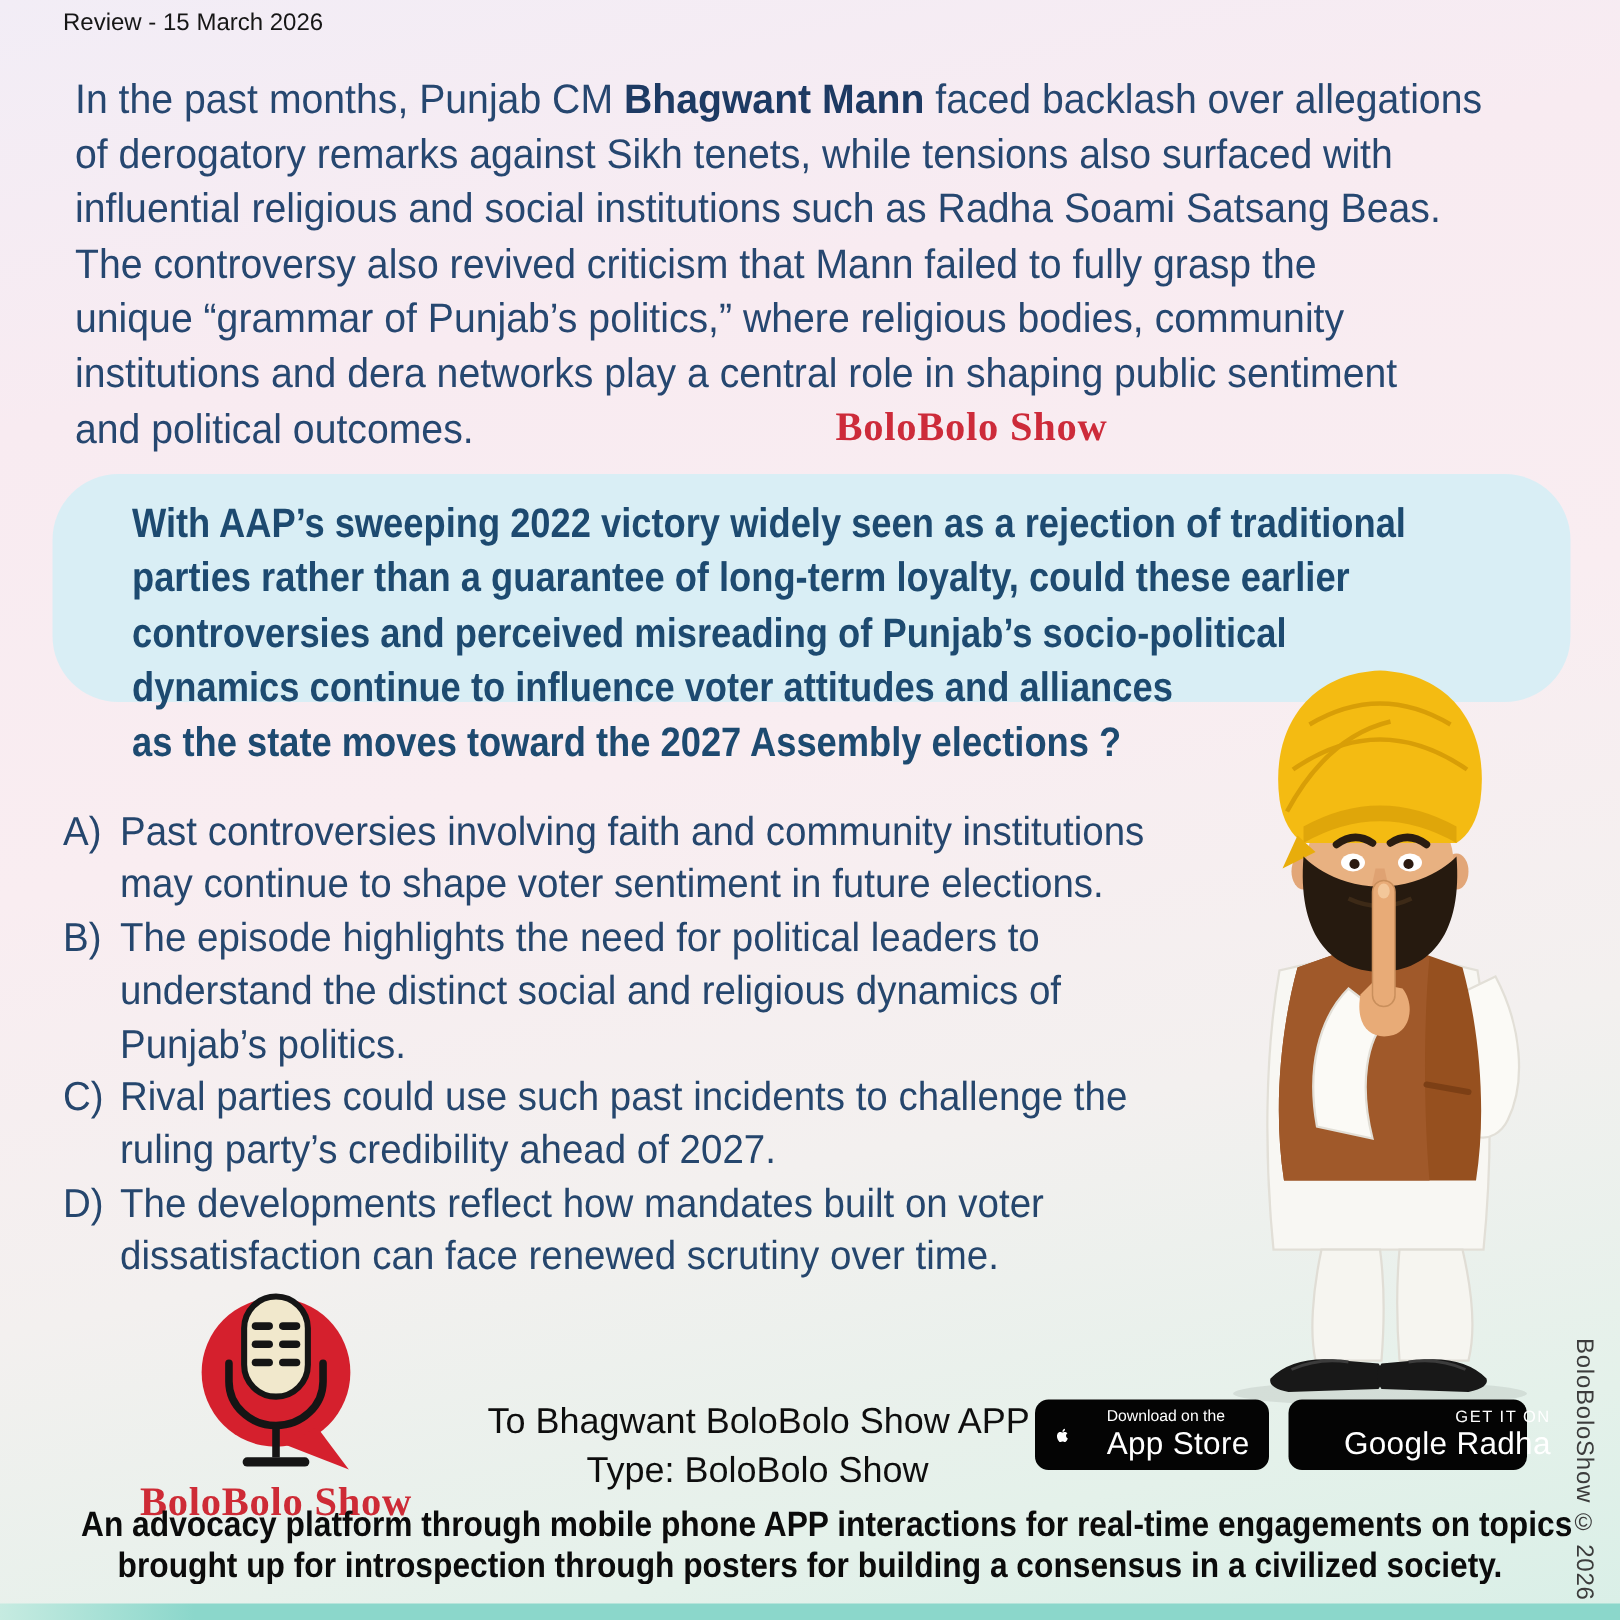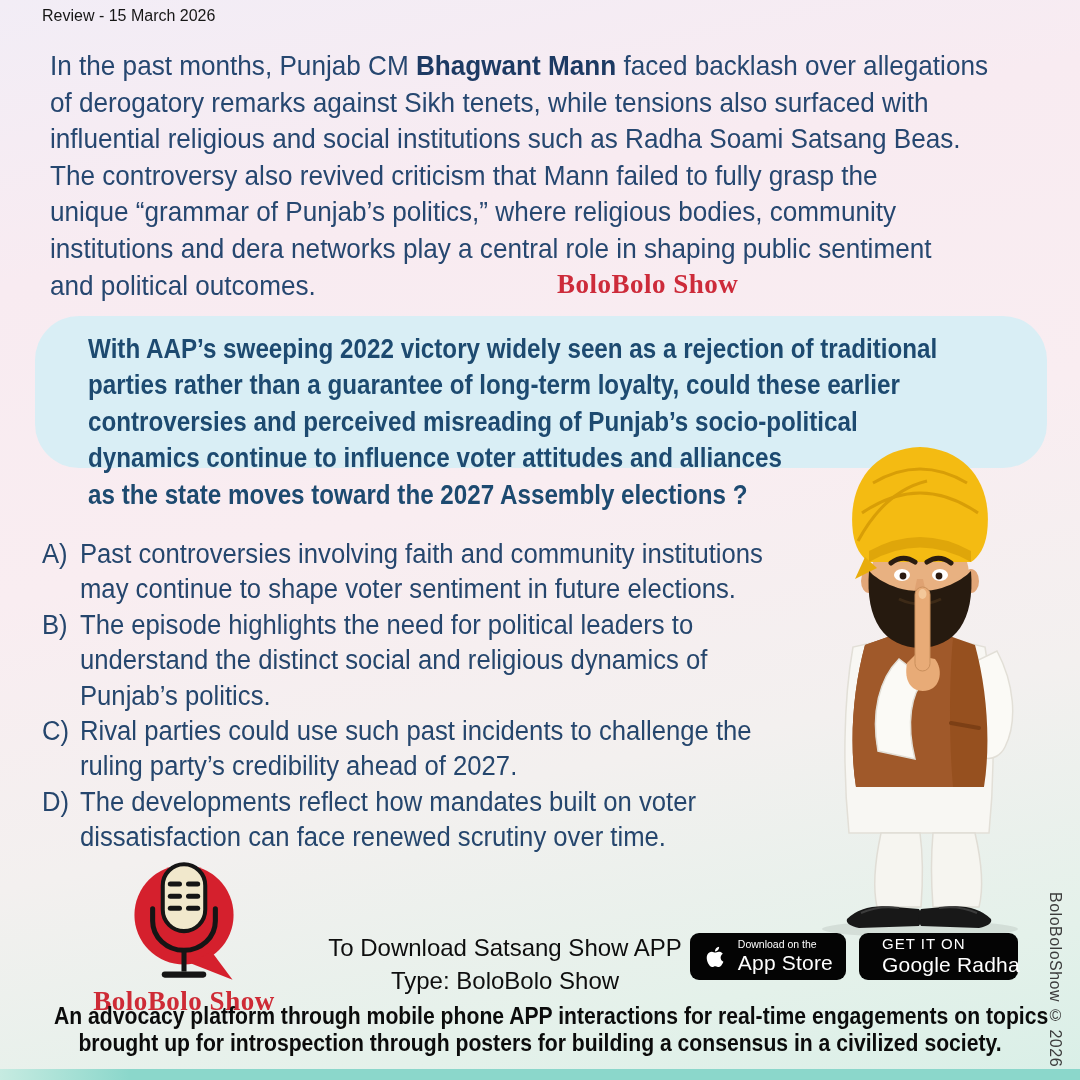--- a/index.html
+++ b/index.html
@@ -23,25 +23,25 @@
          transform:scaleX(.95);transform-origin:left top;}
   .opt{display:flex;}
   .opt .lab{flex:0 0 40px;}
   .opt .ln{white-space:nowrap;}
   .figure{position:absolute;left:803px;top:441px;width:232px;height:500px;}
   .logo{position:absolute;left:86px;top:856px;width:196px;text-align:center;}
   .logo svg{display:block;margin:0 auto;}
   .logo-text{margin-top:-2px;font-family:"Liberation Serif",serif;font-weight:700;font-size:27px;color:#ce2b36;letter-spacing:.5px;}
   .download{position:absolute;left:325px;top:931px;width:360px;text-align:center;color:#0e0e0e;font-size:24px;line-height:33px;}
   .download .ln{white-space:nowrap;}
-  .badge{position:absolute;display:flex;align-items:center;gap:10px;background:#040404;color:#fff;
+  .badge{position:absolute;display:flex;align-items:center;gap:24px;background:#040404;color:#fff;
          border-radius:9px;padding:5px 13px;height:47px;box-sizing:border-box;}
   .badge .txt{display:flex;flex-direction:column;line-height:1.12;text-align:left;}
   .badge .small{font-size:10.5px;}
-  .badge .gp-small{font-size:15px;letter-spacing:1px;}
+  .badge .gp-small{font-size:11px;letter-spacing:1px;text-align:right;}
   .badge .big{font-size:21px;font-weight:400;letter-spacing:.2px;white-space:nowrap;}
   #appstore{left:690px;top:933px;width:156px;}
   #gplay{left:859px;top:933px;width:159px;}
   .tagline{position:absolute;left:0;top:1003px;width:1080px;text-align:center;font-weight:700;
          font-size:23.5px;line-height:27px;color:#0b0b0b;transform:scaleX(.9);transform-origin:center top;}
   .tagline .ln{white-space:nowrap;}
   .disclaimer{position:absolute;right:60px;top:1051px;font-size:16.5px;color:#9d3333;margin-top:48px;}
   .vertical-copy{position:absolute;left:1046px;top:892px;height:195px;writing-mode:vertical-rl;
          font-size:16px;color:#3c3c3c;letter-spacing:.5px;}
   .teal-bar{position:absolute;left:0;top:1069px;width:1080px;height:11px;
@@ -171,21 +171,21 @@
       <rect x="69" y="49" width="14" height="5" rx="2.5" fill="#151515"></rect>
       <rect x="87" y="49" width="14" height="5" rx="2.5" fill="#151515"></rect>
       <path d="M54,52 v12 a31,29 0 0 0 62,0 v-12" fill="none" stroke="#151515" stroke-width="5" stroke-linecap="round"></path>
       <line x1="85" y1="94" x2="85" y2="114" stroke="#151515" stroke-width="5"></line>
       <line x1="66" y1="117" x2="104" y2="117" stroke="#151515" stroke-width="6" stroke-linecap="round"></line>
     </svg>
     <div class="logo-text">BoloBolo Show</div>
   </div>
 
   <div class="download">
-    <div class="ln">To Download Satsang Show APP</div>
+    <div class="ln">To Bhagwant BoloBolo Show APP</div>
     <div class="ln">Type: BoloBolo Show</div>
   </div>
 
   <div class="badge" id="appstore">
     <svg width="29" height="32" viewBox="0 0 24 26" xmlns="http://www.w3.org/2000/svg">
       <path fill="#fff" d="M17.05,13.54c-0.03-2.5,2.04-3.7,2.13-3.76c-1.16-1.7-2.97-1.93-3.61-1.96 c-1.54-0.16-3,0.9-3.78,0.9c-0.78,0-1.98-0.88-3.26-0.85C6.85,7.89,5.31,8.84,4.45,10.34c-1.74,3.02-0.44,7.49,1.25,9.94 c0.83,1.2,1.82,2.55,3.12,2.5c1.25-0.05,1.72-0.81,3.23-0.81c1.51,0,1.93,0.81,3.26,0.78c1.35-0.02,2.2-1.22,3.02-2.43 c0.95-1.39,1.34-2.74,1.36-2.81C19.66,17.5,17.08,16.5,17.05,13.54z M14.56,6.2c0.69-0.83,1.15-1.99,1.02-3.14 c-0.99,0.04-2.18,0.66-2.89,1.49c-0.64,0.74-1.19,1.92-1.04,3.05C12.75,7.68,13.87,7.03,14.56,6.2z"></path>
     </svg>
     <span class="txt">
       <span class="small">Download on the</span>
       <span class="big">App Store</span>

